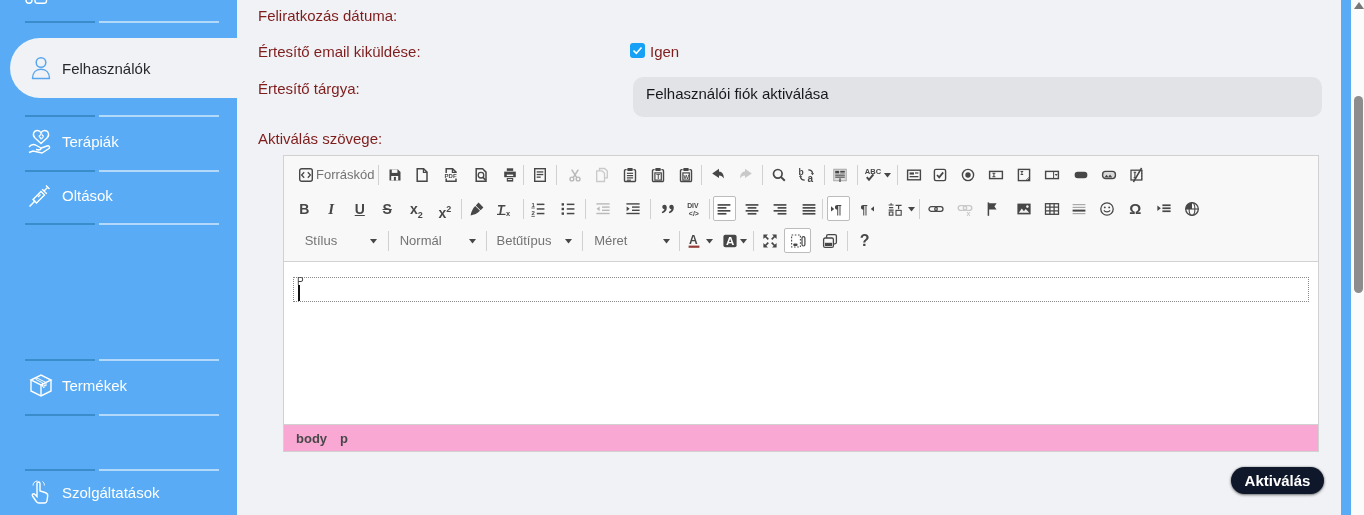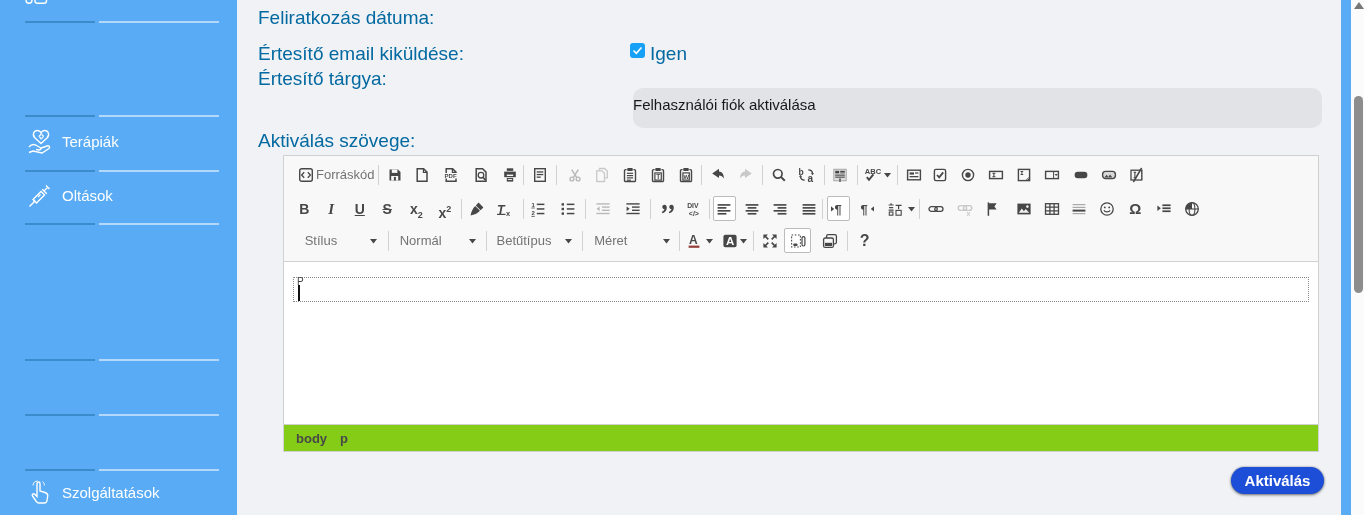--- a/index.html
+++ b/index.html
@@ -10,62 +10,69 @@
 .sit{position:absolute;left:0;width:279px;height:54px}
 .sit .lbl{position:absolute;left:62px;top:50%;transform:translateY(-50%);color:#fff;font-size:15px;white-space:nowrap}
 .sit svg{position:absolute;left:26px;top:50%;transform:translateY(-50%)}
 .sep{position:absolute;height:1.5px}
 .sepL{left:25px;width:70px;background:rgba(35,115,170,.55)}
 .sepR{left:99px;width:120px;background:rgba(255,255,255,.55)}
 #pill{position:absolute;left:10px;top:38px;width:227px;height:60px;background:#f0f2f5;border-radius:30px 0 0 30px}
 #pill .lbl{position:absolute;left:52px;top:50%;transform:translateY(-50%);color:#26282c;font-size:15px}
 #pill svg{position:absolute;left:20px;top:50%;transform:translateY(-50%)}
 
-.label{position:absolute;font-size:19px;color:#0369a1;white-space:nowrap}
+.label{position:absolute;font-size:15px;color:#7f1d1d;white-space:nowrap}
 #chk{position:absolute;left:630px;top:43px;width:15px;height:15px;background:#16a0f6;border-radius:3px}
 #chk svg{position:absolute;left:1px;top:1px}
-#inp{position:absolute;left:633px;top:88px;width:689px;height:40px;background:#e2e3e7;border-radius:10px;font-size:15px;color:#17181a;line-height:34px;}
+#inp{position:absolute;left:633px;top:77px;width:689px;height:40px;background:#e2e3e7;border-radius:10px;font-size:15px;color:#17181a;line-height:34px;padding-left:13px}
 
 #ed{position:absolute;left:283px;top:155px;width:1036px;height:297px;border:1px solid #d1d1d1;background:#fff}
 #tb{position:absolute;left:0;top:0;width:100%;height:106px;background:#f8f8f8;border-bottom:1px solid #d1d1d1}
 .tic{position:absolute}
 .tsep{position:absolute;width:1px;height:20px;background:#d1d1d1}
 .ttxt{position:absolute;font-size:13px;color:#737373;line-height:16px;white-space:nowrap}
 .tch{position:absolute;font-weight:bold;font-size:14px;color:#474747;line-height:16px;white-space:nowrap}
 .tch.i{font-family:"Liberation Serif",serif;font-style:italic;font-size:15px}
 .tch.u{text-decoration:underline}
 .tch.s{text-decoration:line-through}
 .tch.bx sub,.tch.bx sup{font-size:9px}
 .tch.om{font-size:15px;font-weight:bold}
 .tch.q{font-size:16px}
 .tbox{position:absolute;background:#fff;border:1px solid #bcbcbc;border-radius:2px}
 #content{position:absolute;left:0;top:107px;width:100%;height:161px;background:#fff}
 #pbox{position:absolute;left:9px;top:14px;right:9px;height:25px;border:1px dotted #8a8a8a}
 #pbox .pl{position:absolute;left:3px;top:-1px;font-size:10px;color:#444;line-height:10px}
 #pbox .cur{position:absolute;left:4px;top:7px;width:2px;height:16px;background:#111}
-#foot{position:absolute;left:0;bottom:0;width:100%;height:27px;background:#84cc16;border-top:1px solid #d1d1d1;line-height:26px;padding-left:12px}
+#foot{position:absolute;left:0;bottom:0;width:100%;height:27px;background:#f9a8d4;border-top:1px solid #d1d1d1;line-height:26px;padding-left:12px}
 #foot span{font-size:13px;font-weight:bold;color:#484848;margin-right:13px}
 
-#btnA{position:absolute;left:1231px;top:467px;width:93px;height:27px;background:#1d4ed8;border-radius:14px;color:#fff;font-weight:bold;font-size:15px;text-align:center;line-height:27px;box-shadow:0 1px 3px rgba(0,0,0,.5),0 0 2px rgba(0,0,0,.3)}
+#btnA{position:absolute;left:1231px;top:467px;width:93px;height:27px;background:#0f172a;border-radius:14px;color:#fff;font-weight:bold;font-size:15px;text-align:center;line-height:27px;box-shadow:0 1px 3px rgba(0,0,0,.5),0 0 2px rgba(0,0,0,.3)}
 #bluestrip{position:absolute;left:1341px;top:0;width:10px;height:515px;background:#58abf4}
 #sbar{position:absolute;left:1351px;top:0;width:13px;height:515px;background:#fbfbfb}
 #sthumb{position:absolute;left:1354px;top:96px;width:9px;height:197px;background:#8d8d8d;border-radius:5px}
 #sarrow{position:absolute;left:1354px;top:2px;width:0;height:0;border-left:5px solid transparent;border-right:5px solid transparent;border-bottom:7px solid #777}
 svg{display:block}
 </style>
 </head>
 <body>
 <div id="side">
 
   <svg width="24" height="4" viewBox="0 0 24 4" style="position:absolute;left:25px;top:0">
     <path d="M1 0 C1 2 2 3.2 4 3.2 C6 3.2 7 2 7 0" fill="none" stroke="#fff" stroke-width="1.4"></path>
     <path d="M10 0 V1 C10 2.5 11 3.2 12.5 3.2 H19 C20.5 3.2 21.5 2.5 21.5 1 V0" fill="none" stroke="#fff" stroke-width="1.4"></path>
   </svg>
   <div class="sep sepL" style="top:21px"></div>
     <div class="sep sepR" style="top:21px"></div>
+  <div id="pill">
+    <svg width="20" height="30" viewBox="0 0 20 30" fill="none" stroke="#58a6ee" stroke-width="1.5" style="left:21px">
+      <circle cx="10" cy="9.5" r="4.8"></circle>
+      <path d="M1.5 25.5 C1.5 19.5 5 16.3 10 16.3 C15 16.3 18.5 19.5 18.5 25.5 Z" stroke-linejoin="round"></path>
+    </svg>
+    <div class="lbl">Felhasználók</div>
+  </div>
   <div class="sep sepL" style="top:115px"></div>
     <div class="sep sepR" style="top:115px"></div>
 
   <div class="sit" style="top:114px">
     <svg width="30" height="30" viewBox="0 0 30 30" fill="none" stroke="#fff" stroke-width="1.4">
       <path d="M9 12 C6 9 7.5 4.5 11.5 4.5 C13.5 4.5 14.5 5.8 15 6.8 C15.5 5.8 16.5 4.5 18.5 4.5 C22.5 4.5 24 9 21 12 L15 17.5 Z" stroke-linejoin="round"></path>
       <path d="M13.2 9.5 h1.2 v-1.7 h1.7 v1.7 h1.2 v1.7 h-1.2 v1.7 h-1.7 v-1.7 h-1.2 Z" stroke-width="1"></path>
       <path d="M3 21 C5 18.5 8 18 10.5 19.5 L14 21.5 C15.5 22.3 15 24 13 24 L10 23.5"></path>
       <path d="M14 22.5 L21 20 C23 19.3 24.5 21 23 22.5 L16 27 L7 25 L3 26.5"></path>
     </svg>
@@ -82,20 +89,29 @@
     </svg>
     <div class="lbl">Oltások</div>
   </div>
   <div class="sep sepL" style="top:223px"></div>
     <div class="sep sepR" style="top:223px"></div>
 
 
   <div class="sep sepL" style="top:359px"></div>
     <div class="sep sepR" style="top:359px"></div>
 
+  <div class="sit" style="top:358px">
+    <svg width="30" height="30" viewBox="0 0 30 30" fill="none" stroke="#fff" stroke-width="1.4">
+      <path d="M5 10 L15 5 L25 10 L15 15 Z"></path>
+      <path d="M5 10 V21 L15 26 L25 21 V10"></path>
+      <path d="M15 15 V26"></path>
+      <path d="M10 7.5 L20 12.5 V16 L18 14.8 V18 L16.5 16.5 V12.8 L10 9.5 Z" stroke-width="1"></path>
+    </svg>
+    <div class="lbl">Termékek</div>
+  </div>
   <div class="sep sepL" style="top:414px"></div>
     <div class="sep sepR" style="top:414px"></div>
 
   <div class="sep sepL" style="top:469px"></div>
     <div class="sep sepR" style="top:469px"></div>
 
   <div class="sit" style="top:465px">
     <svg width="30" height="30" viewBox="0 0 30 30" fill="none" stroke="#fff" stroke-width="1.4">
       <path d="M11 12 V6.5 C11 4.5 14 4.5 14 6.5 V14 L19 15.5 C21 16.2 22 17 21.7 19 L21 23.5 C20.8 25 20 26 18.5 26 H13 C11.8 26 11 25.5 10.3 24.5 L6.5 19 C5.5 17.5 7.5 16 8.7 17.2 L11 19.5 Z"></path>
       <path d="M7 8.5 C7 6 9 4 11.5 4 M16.5 4.5 C18 5.5 18.5 7 18.3 8.5" stroke-width="1"></path>
@@ -105,21 +121,21 @@
 </div>
 
 <div class="label" style="left:258px;top:7px">Feliratkozás dátuma:</div>
 <div class="label" style="left:258px;top:43px">Értesítő email kiküldése:</div>
 <div id="chk">
     <svg width="13" height="13" viewBox="0 0 13 13">
       <path d="M2.5 6.5 L5.3 9.3 L10.5 3.5" stroke="#fff" stroke-width="1.6" fill="none"></path>
     </svg>
   </div>
 <div class="label" style="left:650px;top:43px">Igen</div>
-<div class="label" style="left:258px;top:68px">Értesítő tárgya:</div>
+<div class="label" style="left:258px;top:80px">Értesítő tárgya:</div>
 <div id="inp">Felhasználói fiók aktiválása</div>
 <div class="label" style="left:258px;top:130px">Aktiválás szövege:</div>
 
 <div id="ed">
   <div id="tb">
 <svg class="tic " style="left:13.5px;top:11.0px" width="16" height="16" viewBox="0 0 16 16">
         <rect x="1.7" y="1.7" width="12.6" height="12.6" rx="2" fill="none" stroke="#474747" stroke-width="1.4"></rect>
         <path d="M6.2 5.2 L3.6 8 L6.2 10.8 M9.8 5.2 L12.4 8 L9.8 10.8" fill="none" stroke="#474747" stroke-width="1.3"></path>
       </svg>
 <div class="ttxt" style="left:32.0px;top:11.0px">Forráskód</div>

